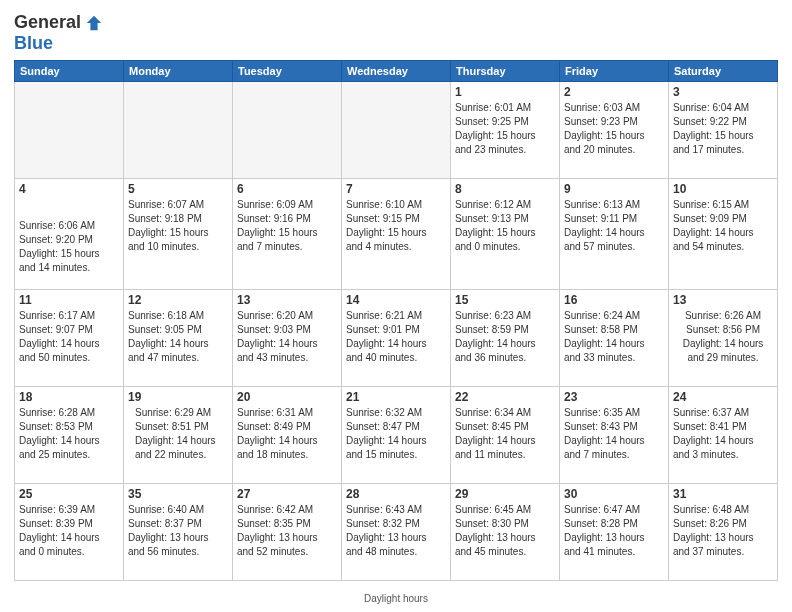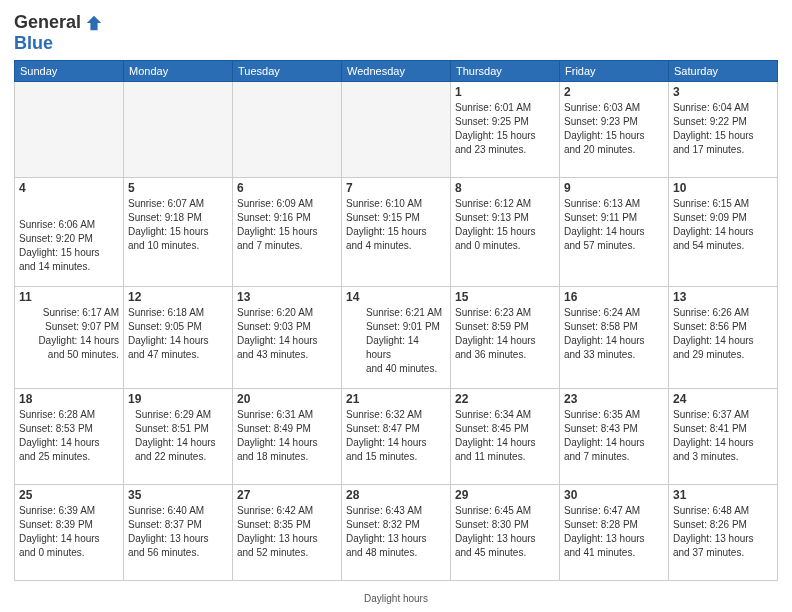--- a/index.html
+++ b/index.html
@@ -67,21 +67,21 @@
       flex: 1;
       border: 1px solid #ccc;
       border-collapse: collapse;
       width: 100%;
       table-layout: fixed;
     }
     .calendar th {
       background-color: #2a6db5;
       color: #fff;
       font-size: 11px;
-      font-weight: normal;
+      font-weight: bold;
       text-align: left;
       padding: 4px 5px;
       border: 1px solid #1a5a9a;
     }
     .calendar td {
       border: 1px solid #ccc;
       vertical-align: top;
       padding: 3px 4px;
       font-size: 9.5px;
       color: #333;
@@ -212,63 +212,63 @@
             <span class="day-number">10</span>
             <div class="day-info" style="white-space: pre-line;">Sunrise: 6:15 AM
 Sunset: 9:09 PM
 Daylight: 14 hours
 and 54 minutes.</div>
           </td>
         </tr>
         <tr>
           <td>
             <span class="day-number">11</span>
-            <div class="day-info" style="white-space: pre-line; text-align: right;">Sunrise: 6:17 AM
+            <div class="day-info" style="white-space: pre-line;">Sunrise: 6:17 AM
 Sunset: 9:07 PM
 Daylight: 14 hours
 and 50 minutes.</div>
           </td>
           <td>
             <span class="day-number">12</span>
             <div class="day-info" style="white-space: pre-line;">Sunrise: 6:18 AM
 Sunset: 9:05 PM
 Daylight: 14 hours
 and 47 minutes.</div>
           </td>
           <td>
             <span class="day-number">13</span>
             <div class="day-info" style="white-space: pre-line;">Sunrise: 6:20 AM
 Sunset: 9:03 PM
 Daylight: 14 hours
 and 43 minutes.</div>
           </td>
           <td>
             <span class="day-number">14</span>
-            <div class="day-info" style="white-space: pre-line; margin-left: 20px;">Sunrise: 6:21 AM
+            <div class="day-info" style="white-space: pre-line;">Sunrise: 6:21 AM
 Sunset: 9:01 PM
 Daylight: 14 hours
 and 40 minutes.</div>
           </td>
           <td>
             <span class="day-number">15</span>
             <div class="day-info" style="white-space: pre-line;">Sunrise: 6:23 AM
 Sunset: 8:59 PM
 Daylight: 14 hours
 and 36 minutes.</div>
           </td>
           <td>
             <span class="day-number">16</span>
             <div class="day-info" style="white-space: pre-line;">Sunrise: 6:24 AM
 Sunset: 8:58 PM
 Daylight: 14 hours
 and 33 minutes.</div>
           </td>
           <td>
             <span class="day-number">13</span>
-            <div class="day-info" style="white-space: pre-line;">Sunrise: 6:26 AM
+            <div class="day-info" style="white-space: pre-line; text-align: center;">Sunrise: 6:26 AM
 Sunset: 8:56 PM
 Daylight: 14 hours
 and 29 minutes.</div>
           </td>
         </tr>
         <tr>
           <td>
             <span class="day-number">18</span>
             <div class="day-info" style="white-space: pre-line;">Sunrise: 6:28 AM
 Sunset: 8:53 PM

